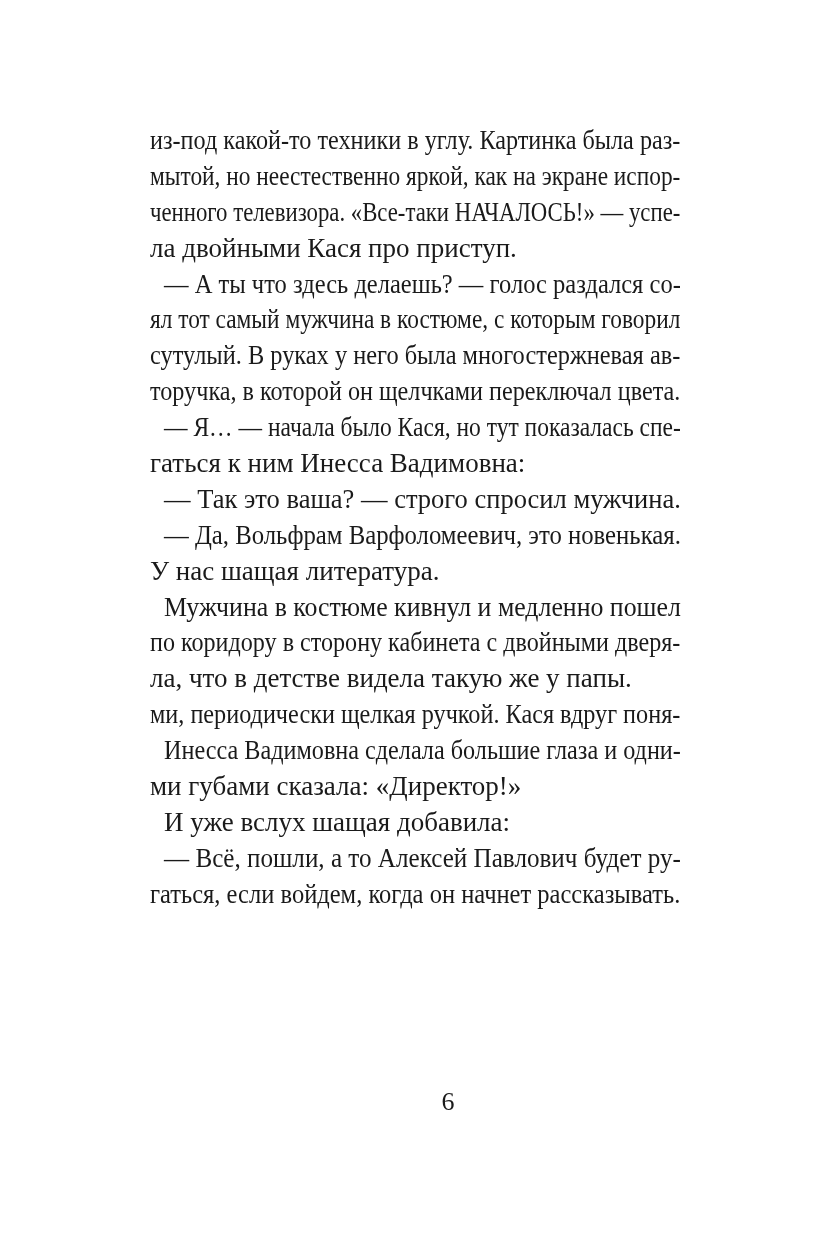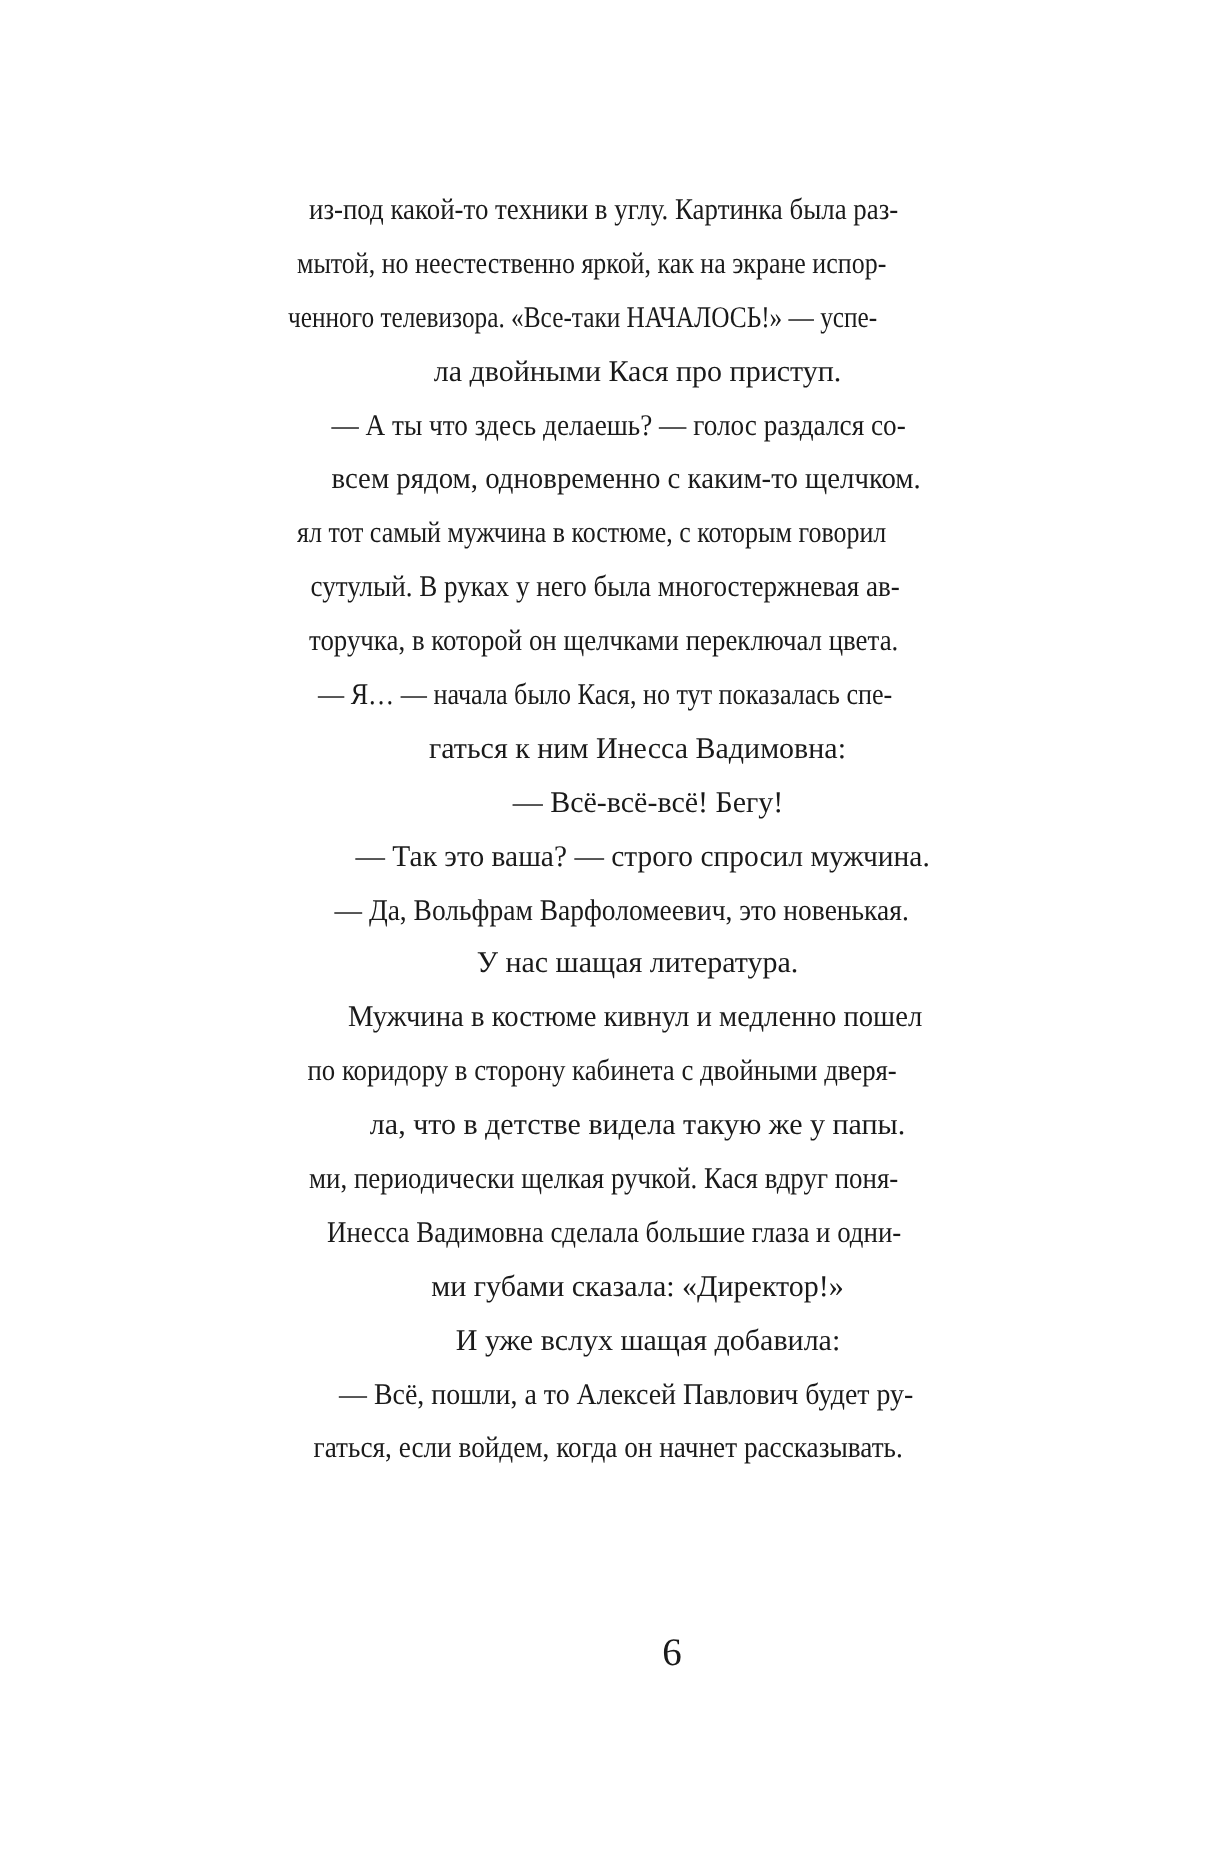--- a/index.html
+++ b/index.html
@@ -18,23 +18,23 @@
   }
   .text-block {
     position: absolute;
     left: 150px;
     top: 123px;
     width: 550px;
   }
   .line {
     height: 35.9px;
     line-height: 35.9px;
-    font-size: 20px;
+    font-size: 27px;
     white-space: nowrap;
-    text-align: center;
+    text-align: left;
     overflow: visible;
   }
   .line .t {
     display: inline-block;
     white-space: nowrap;
     transform-origin: 0 50%;
   }
   .pstart .t {
     margin-left: 14px;
   }
@@ -51,27 +51,25 @@
 </head>
 <body>
 
 <div class="page">
   <div class="text-block">
     <div class="line just"><span class="t" style="transform: scaleX(0.896473);">из-под какой-то техники в углу. Картинка была раз-</span></div>
     <div class="line just"><span class="t" style="transform: scaleX(0.865226);">мытой, но неестественно яркой, как на экране испор-</span></div>
     <div class="line just"><span class="t" style="transform: scaleX(0.843477);">ченного телевизора. «Все-таки НАЧАЛОСЬ!» — успе-</span></div>
     <div class="line last"><span class="t">ла двойными Кася про приступ.</span></div>
     <div class="line pstart just"><span class="t" style="transform: scaleX(0.908378);">— А ты что здесь делаешь? — голос раздался со-</span></div>
-    <div class="line last"><span class="t" style="transform: scaleX(0.96083);">всем рядом, одновременно с каким-то щелчком.</span></div>
     <div class="line just"><span class="t" style="transform: scaleX(0.865248);">ял тот самый мужчина в костюме, с которым говорил</span></div>
     <div class="line just"><span class="t" style="transform: scaleX(0.902796);">сутулый. В руках у него была многостержневая ав-</span></div>
     <div class="line last"><span class="t" style="transform: scaleX(0.895925);">торучка, в которой он щелчками переключал цвета.</span></div>
     <div class="line pstart just"><span class="t" style="transform: scaleX(0.871014);">— Я… — начала было Кася, но тут показалась спе-</span></div>
     <div class="line last"><span class="t">гаться к ним Инесса Вадимовна:</span></div>
-    <div class="line pstart last"><span class="t">— Всё-всё-всё! Бегу!</span></div>
     <div class="line pstart last"><span class="t" style="transform: scaleX(0.982078);">— Так это ваша? — строго спросил мужчина.</span></div>
     <div class="line pstart just"><span class="t" style="transform: scaleX(0.916803);">— Да, Вольфрам Варфоломеевич, это новенькая.</span></div>
     <div class="line last"><span class="t">У нас шащая литература.</span></div>
     <div class="line pstart just"><span class="t" style="transform: scaleX(0.956662);">Мужчина в костюме кивнул и медленно пошел</span></div>
     <div class="line just"><span class="t" style="transform: scaleX(0.892993);">по коридору в сторону кабинета с двойными дверя-</span></div>
     <div class="line last"><span class="t">ла, что в детстве видела такую же у папы.</span></div>
     <div class="line just"><span class="t" style="transform: scaleX(0.896975);">ми, периодически щелкая ручкой. Кася вдруг поня-</span></div>
     <div class="line pstart just"><span class="t" style="transform: scaleX(0.896227);">Инесса Вадимовна сделала большие глаза и одни-</span></div>
     <div class="line last"><span class="t">ми губами сказала: «Директор!»</span></div>
     <div class="line pstart last"><span class="t">И уже вслух шащая добавила:</span></div>

